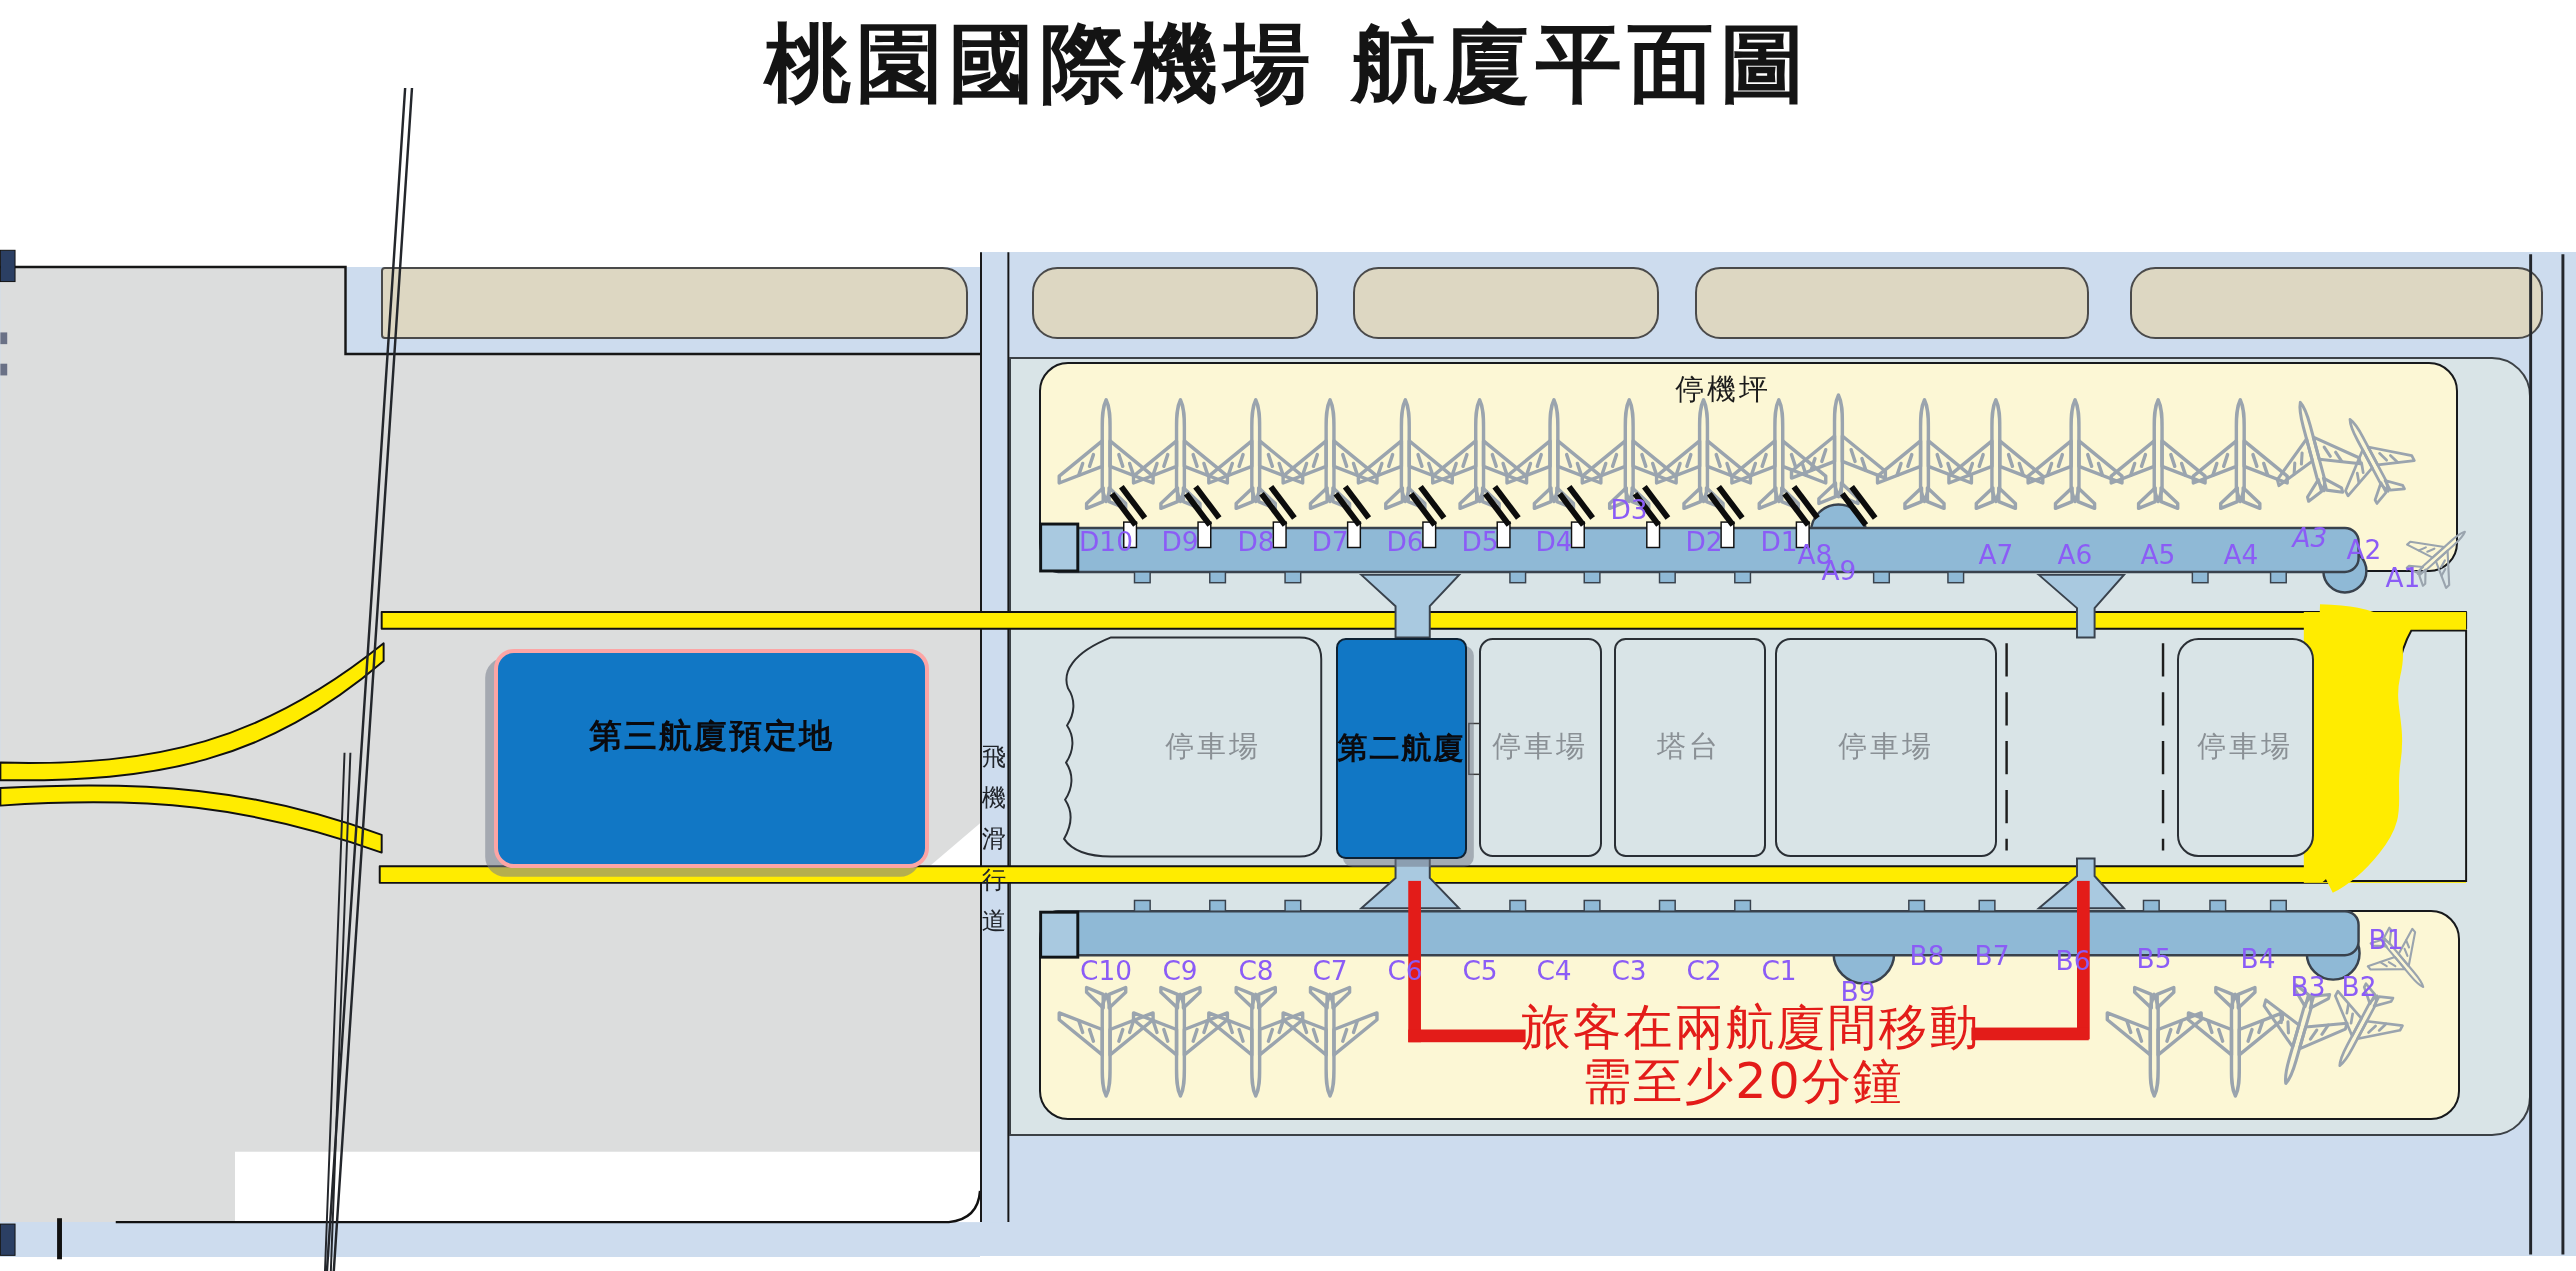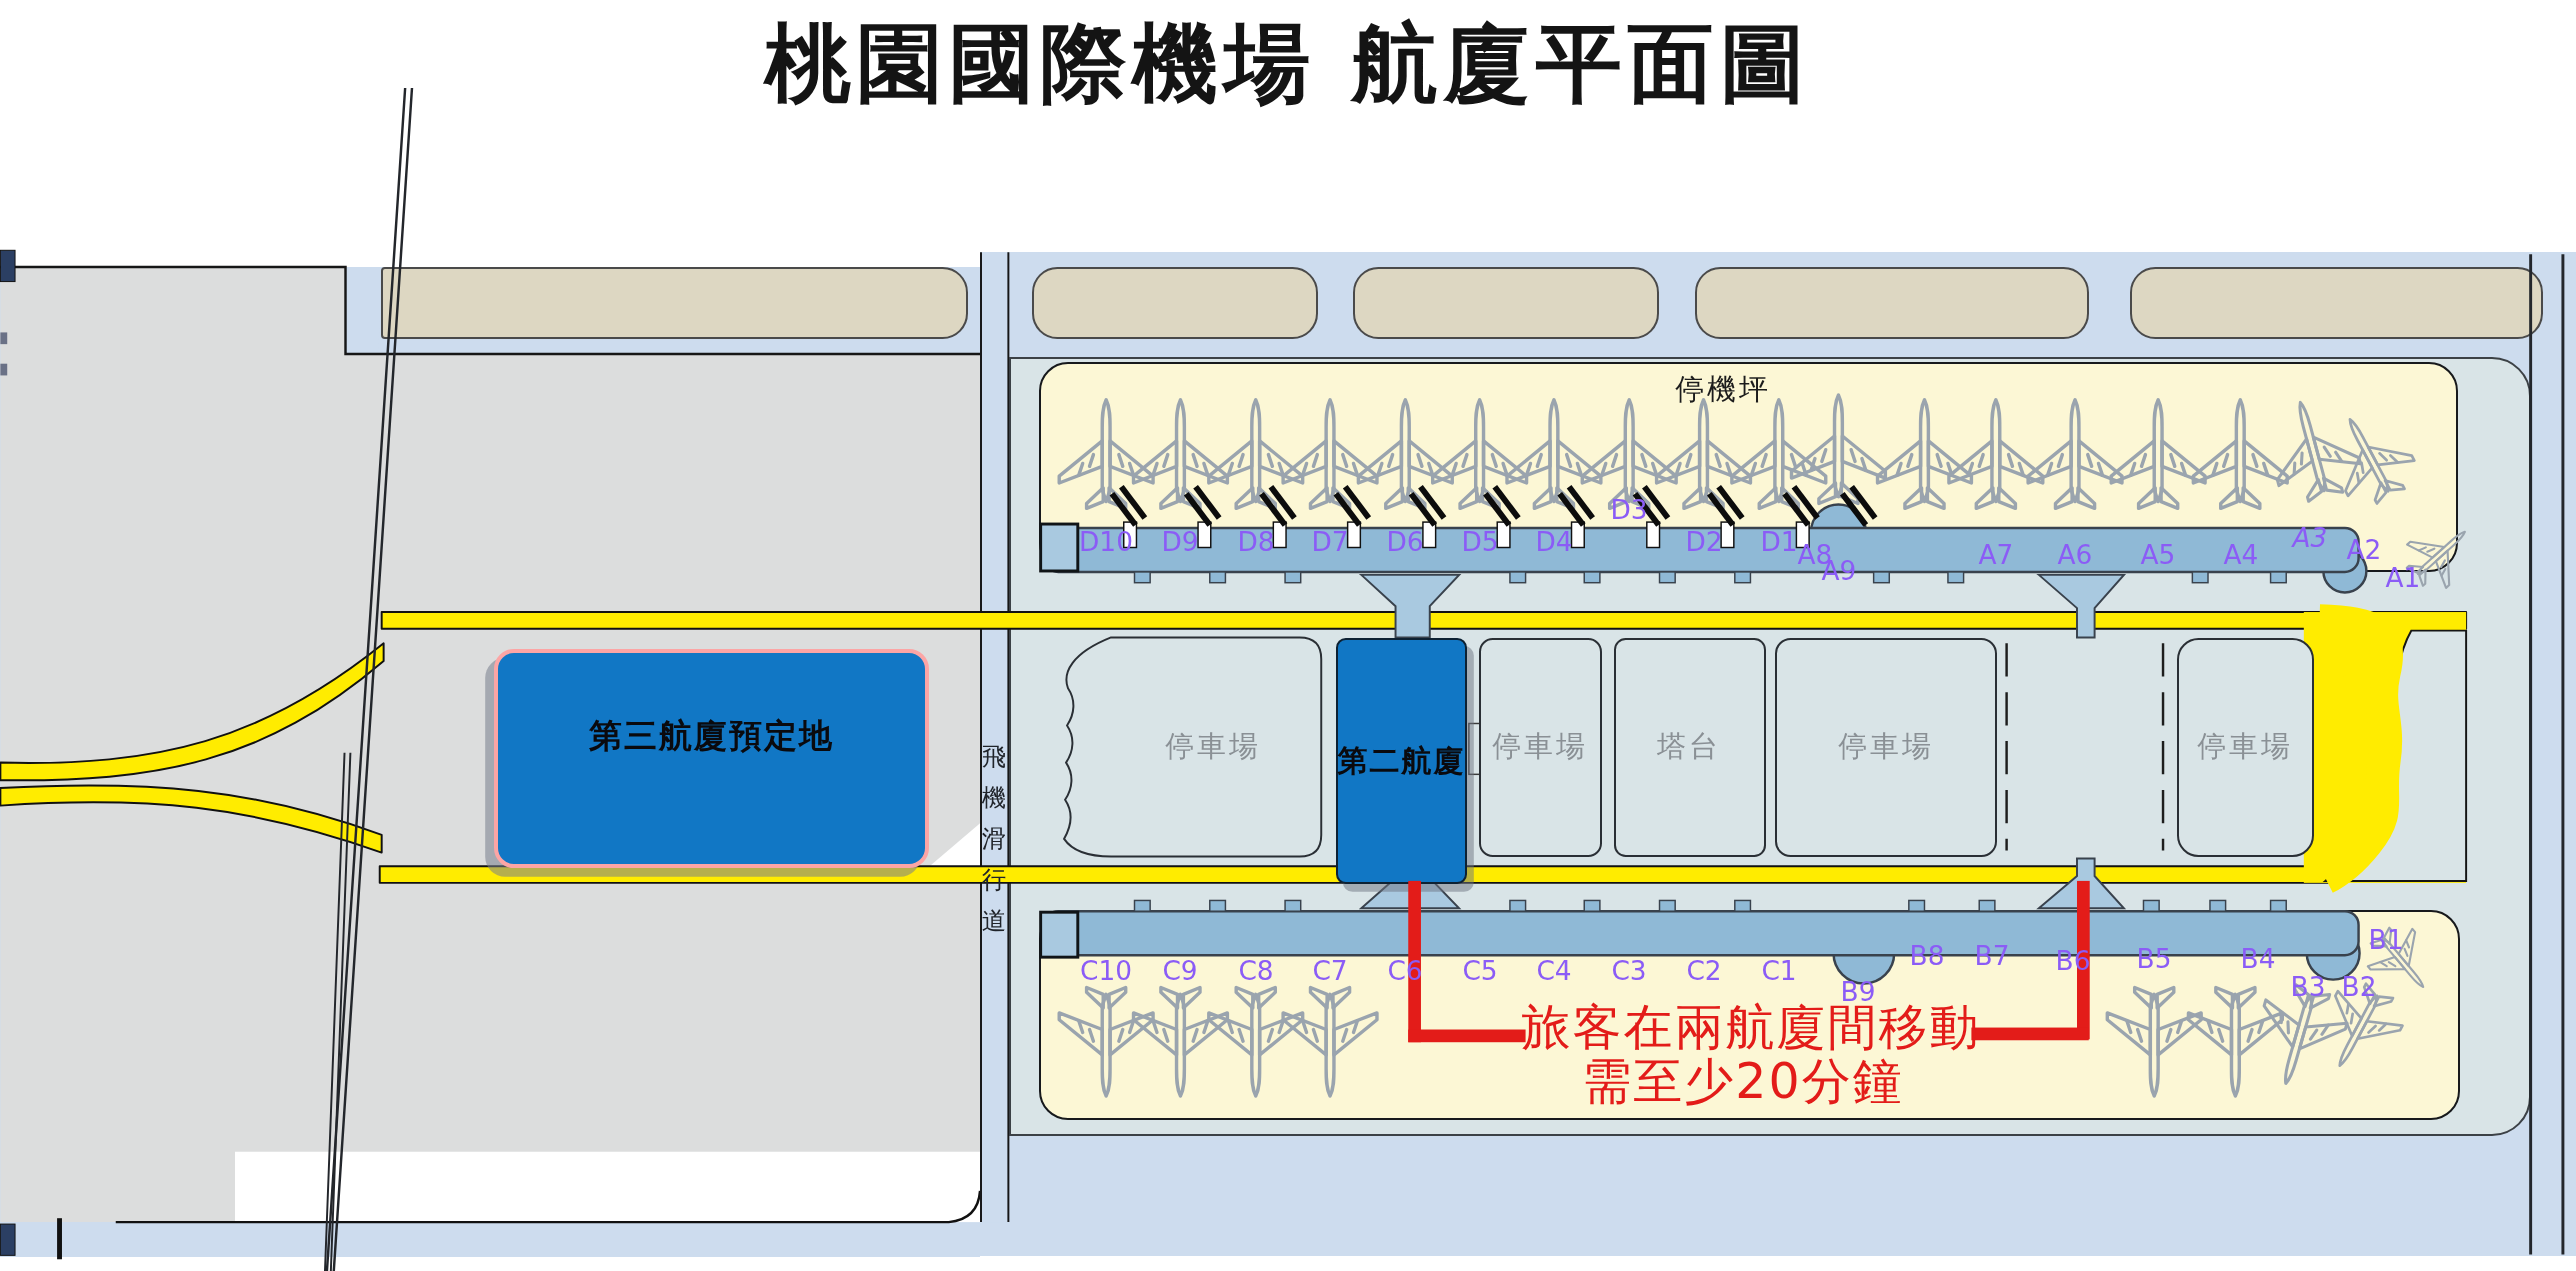--- a/index.html
+++ b/index.html
@@ -13,21 +13,21 @@
 
   .bgblue{background:var(--map_blue);}
   .beige{position:absolute;top:267px;height:72px;background:var(--stand_beige);
          border:2px solid #4a4a4a;border-radius:25.4px;box-sizing:border-box;}
   .apron{position:absolute;background:var(--apron_cream);border:2.9px solid #17191c;
          border-radius:29px;box-sizing:border-box;}
   #zone{position:absolute;left:1009px;top:357px;width:1522px;height:779px;background:var(--zone);
         border:2px solid #3c4146;border-radius:0 39px 39px 0;box-sizing:border-box;}
   .park{position:absolute;top:638px;height:219px;background:var(--zone);
         border:2px solid #2a2f35;box-sizing:border-box;}
-  .bld{position:absolute;top:638px;height:246px;background:var(--building_blue);
+  .bld{position:absolute;top:638px;height:221px;background:var(--building_blue);
        border:2px solid #0d2133;border-radius:9.8px;box-sizing:border-box;
        display:flex;align-items:center;justify-content:center;
        box-shadow:6.8px 7.8px 0 rgba(110,116,130,0.5);}
   #terminal3{position:absolute;left:494px;top:649px;width:435px;height:219px;background:var(--building_blue);
        border:4px solid #fca5a5;border-radius:20px;box-sizing:border-box;display:flex;justify-content:center;
        box-shadow:-8.8px 8.8px 0 rgba(120,126,140,0.55);}
   #terminal3 .bld-lbl{margin-top:61px;}
   .bld-lbl{font-size:30px;font-weight:600;color:#0a0a0e;white-space:nowrap;letter-spacing:2px;}
   #terminal3 .bld-lbl{font-size:33px;}
 

